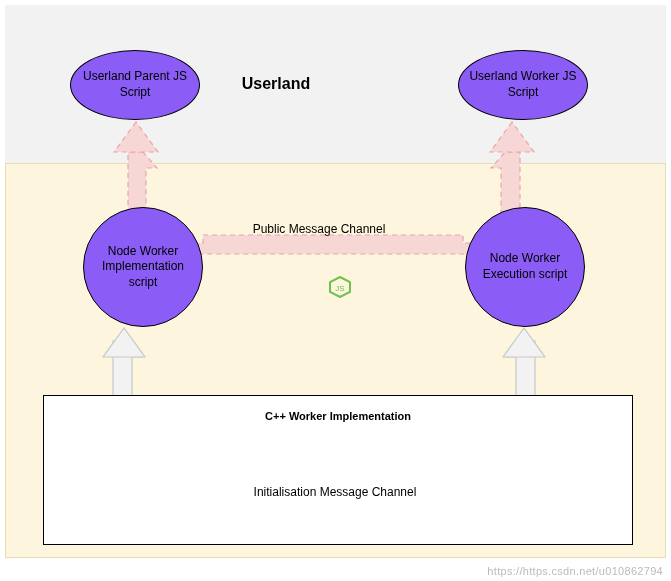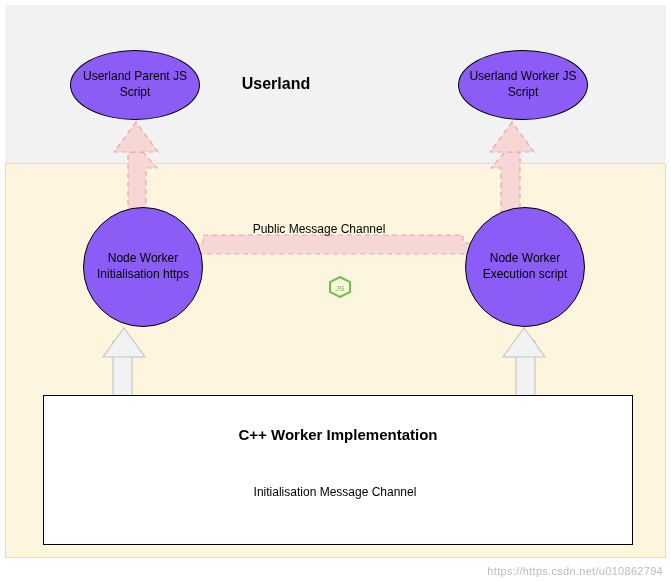--- a/index.html
+++ b/index.html
@@ -68,24 +68,24 @@
   .cpp-box {
     position: absolute;
     left: 43px; top: 395px;
     width: 590px; height: 150px;
     background: #fff;
     border: 1px solid #000;
   }
   .cpp-title {
     position: absolute;
     left: 0; width: 100%;
-    top: 30px;
+    top: 14px;
     text-align: center;
     font-weight: bold;
-    font-size: 15px;
+    font-size: 11px;
   }
   .label {
     position: absolute;
     background: transparent;
     font-size: 12px;
     text-align: center;
   }
   #lbl-public { left: 229px; top: 222px; width: 180px; }
   #lbl-init   { left: 235px; top: 485px; width: 200px; }
   .watermark {
@@ -164,21 +164,21 @@
 
 <div id="el-parent" class="ellipse">
   <span>Userland Parent JS Script</span>
 </div>
 <div id="el-worker" class="ellipse">
   <span>Userland Worker JS Script</span>
 </div>
 <div class="userland-title">Userland</div>
 
 <div id="c-init" class="circle">
-  <span>Node Worker Initialisation https</span>
+  <span>Node Worker Implementation script</span>
 </div>
 <div id="c-exec" class="circle">
   <span>Node Worker Execution script</span>
 </div>
 
 <div class="node-logo">
   <svg class="hex" width="24" height="22">
     <polygon points="12,1 22,6 22,16 12,21 2,16 2,6" fill="none" stroke="#6cc24a" stroke-width="2"></polygon>
     <text x="12" y="15" text-anchor="middle" font-size="8" fill="#6cc24a" font-family="Arial">JS</text>
   </svg>

